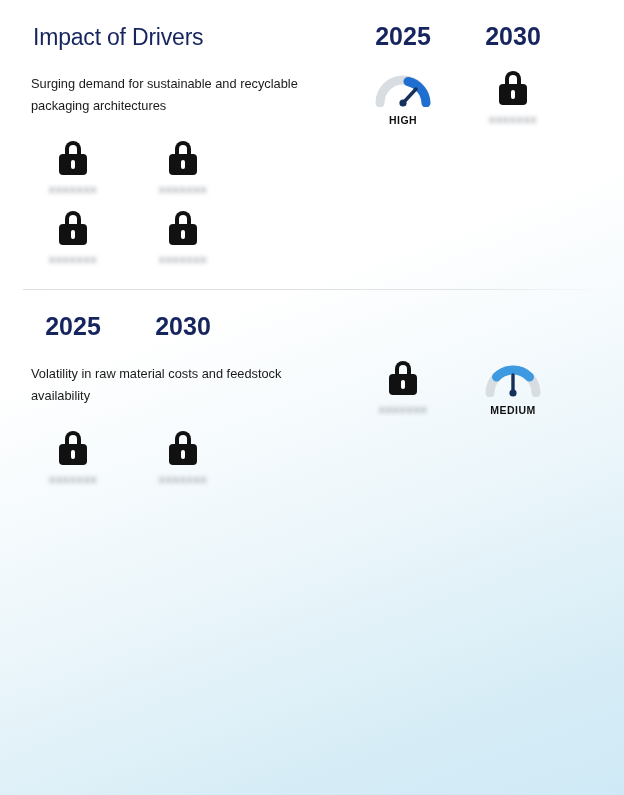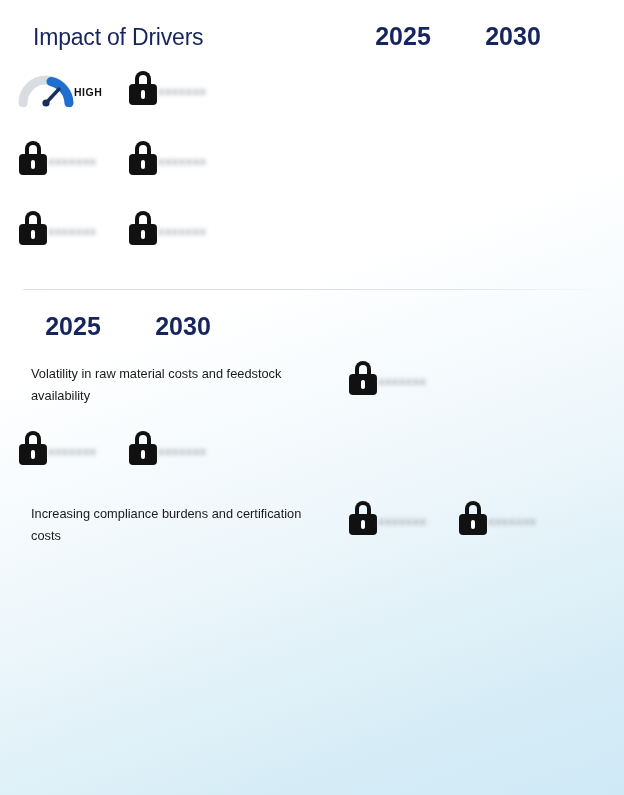--- a/index.html
+++ b/index.html
@@ -60,21 +60,21 @@
     padding-right: 22px;
     box-sizing: border-box;
     font-size: 12.8px;
     line-height: 1.72;
     color: #1a1a1a;
     padding-top: 8px;
   }
   .cell {
     width: 110px;
     display: flex;
-    flex-direction: row;
+    flex-direction: column;
     align-items: center;
     justify-content: flex-start;
     padding-top: 4px;
   }
   
   .lock {
     width: 30px;
     height: 34px;
     position: relative;
     margin-top: 2px;
@@ -150,20 +150,21 @@
   <div class="section">
     <div class="section-header">
       <div class="section-title">Impact of Drivers</div>
       <div class="year-col">2025</div>
       <div class="year-col">2030</div>
     </div>
 
     <div class="rows">
 
       <div class="row">
+        <div class="row-label">Surging demand for sustainable and recyclable packaging architectures</div>
         <div class="cell">
           <div class="gauge">
             <svg width="56" height="36" viewBox="0 0 56 36">
               <path d="M5 32 A23 23 0 0 1 51 32" fill="none" stroke="#d8dde2" stroke-width="9" stroke-linecap="round"></path>
               <path d="M33 10.5 A23 23 0 0 1 51 32" fill="none" stroke="#1f6fd0" stroke-width="9" stroke-linecap="round"></path>
               <line x1="28" y1="32" x2="41" y2="18" stroke="#16305c" stroke-width="3.4" stroke-linecap="round"></line>
               <circle cx="28" cy="32" r="3.6" fill="#16305c"></circle>
             </svg>
           </div>
           <div class="gauge-label">HIGH</div>
@@ -232,57 +233,49 @@
       <div class="row">
         <div class="row-label">Volatility in raw material costs and feedstock availability</div>
         <div class="cell">
           <div class="lock">
             <div class="shackle"></div>
               <div class="body"></div>
               <div class="keyhole"></div>
           </div>
           <div class="blurred-label">XXXXXXX</div>
         </div>
-      </div>
-
-      <div class="row">
-        <div class="cell">
-          <div class="lock">
-            <div class="shackle"></div>
-              <div class="body"></div>
-              <div class="keyhole"></div>
-          </div>
-          <div class="blurred-label">XXXXXXX</div>
-        </div>
-        <div class="cell">
-          <div class="lock">
-            <div class="shackle"></div>
-              <div class="body"></div>
-              <div class="keyhole"></div>
-          </div>
-          <div class="blurred-label">XXXXXXX</div>
-        </div>
-      </div>
-
-      <div class="row">
-        <div class="row-label">Increasing compliance burdens and certification costs</div>
-        <div class="cell">
-          <div class="lock">
-            <div class="shackle"></div>
-              <div class="body"></div>
-              <div class="keyhole"></div>
-          </div>
-          <div class="blurred-label">XXXXXXX</div>
-        </div>
-        <div class="cell">
-          <div class="lock">
-            <div class="shackle"></div>
-              <div class="body"></div>
-              <div class="keyhole"></div>
-          </div>
-          <div class="blurred-label">XXXXXXX</div>
-        </div>
-      </div>
+        <div class="cell">
+          <div class="gauge">
+            <svg width="56" height="36" viewBox="0 0 56 36">
+              <path d="M5 32 A23 23 0 0 1 51 32" fill="none" stroke="#d8dde2" stroke-width="9" stroke-linecap="round"></path>
+              <path d="M11.5 16 A23 23 0 0 1 44.5 16" fill="none" stroke="#3d9ae0" stroke-width="9" stroke-linecap="round"></path>
+              <line x1="28" y1="32" x2="28" y2="14" stroke="#16305c" stroke-width="3.4" stroke-linecap="round"></line>
+              <circle cx="28" cy="32" r="3.6" fill="#16305c"></circle>
+            </svg>
+          </div>
+          <div class="gauge-label">MEDIUM</div>
+        </div>
+      </div>
+
+      <div class="row">
+        <div class="cell">
+          <div class="lock">
+            <div class="shackle"></div>
+              <div class="body"></div>
+              <div class="keyhole"></div>
+          </div>
+          <div class="blurred-label">XXXXXXX</div>
+        </div>
+        <div class="cell">
+          <div class="lock">
+            <div class="shackle"></div>
+              <div class="body"></div>
+              <div class="keyhole"></div>
+          </div>
+          <div class="blurred-label">XXXXXXX</div>
+        </div>
+      </div>
+
 
     </div>
   </div>
 
 </div>
 
 </body></html>

